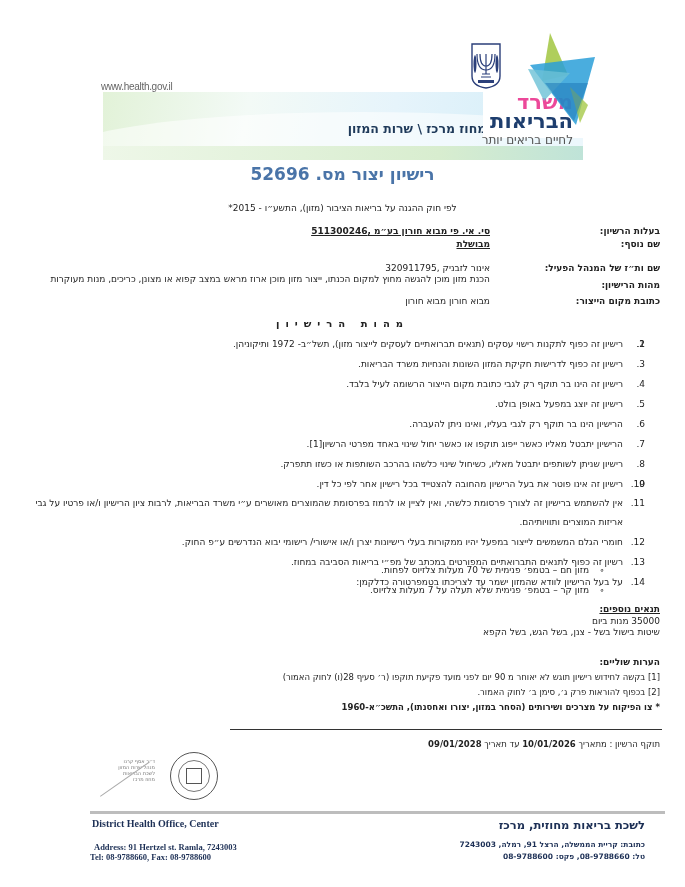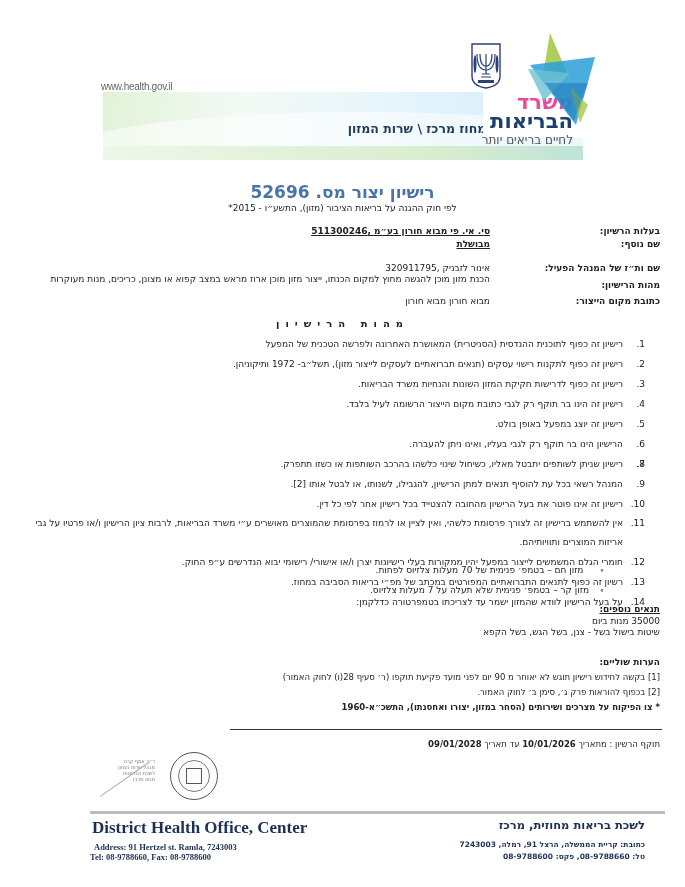--- a/index.html
+++ b/index.html
@@ -20,55 +20,55 @@
   .banner-sub { right:108px; top:98px; font-size:10px; color:#333; z-index:2; }
   .banner-title { right:108px; top:121px; font-size:12.5px; font-weight:bold; color:#1f3a5a; z-index:2; }
   .logo-box { left:483px; top:90px; width:100px; height:48px; background:#fff; z-index:3; }
   .logo-text1 { right:112px; top:92px; font-size:21px; font-weight:bold; color:#ec4899; line-height:20px; z-index:4; }
   .logo-text2 { right:112px; top:111px; font-size:21px; font-weight:bold; color:#1e3e6e; line-height:20px; z-index:4; }
   .logo-tag { right:112px; top:133px; font-size:12px; color:#555; z-index:4; }
   .emblem { left:470px; top:42px; width:32px; height:48px; }
   .star { left:510px; top:25px; width:100px; height:120px; z-index:5; }
 
   
-  .doc-title { left:0; width:685px; top:182px; text-align:center; font-size:17px; font-weight:bold; color:#4a74a8; direction:rtl; }
+  .doc-title { left:0; width:685px; top:164px; text-align:center; font-size:17px; font-weight:bold; color:#4a74a8; direction:rtl; }
   .doc-subtitle { left:0; width:685px; top:203px; text-align:center; font-size:9px; color:#222; direction:rtl; }
 
   
   .field-label { right:25px; font-size:9px; font-weight:bold; color:#222;text-align:right; }
   .field-value { right:195px; font-size:9px; color:#222; width:470px; line-height:11px; }
   .u { text-decoration:underline; font-weight:bold; }
 
   
   .cond-title { left:0; width:685px; top:318px; text-align:center; font-size:10px; font-weight:bold; letter-spacing:6px; direction:rtl; }
   .cond-list { right:40px; top:334px; width:620px; font-size:9px; line-height:20px; margin:0; padding:0; list-style:none; }
   .cond-list li { position:relative; padding-right:22px; }
   .cond-list li .num { position:absolute; right:0; top:0; }
   .cond-list li.wrap { line-height:19px; }
   .bullets { right:80px; top:560px; font-size:9px; line-height:20px; list-style:none; margin:0; padding:0; }
-  .bullets li { padding-right:16px; position:relative;text-align:center; }
+  .bullets li { padding-right:16px; position:relative; }
   .bullets li::before { content:"\2218"; position:absolute; right:0; top:0; }
 
   .add-title { right:25px; top:604px; font-size:9px; font-weight:bold; text-decoration:underline; }
   .add-line { right:25px; font-size:9px; }
   .foot-title { right:25px; top:657px; font-size:9px; font-weight:bold; }
   .foot-line { right:25px; font-size:8.5px;padding-left:18px; }
 
   .hr { left:230px; top:729px; width:432px; height:0; border-top:1px solid #333; }
   .validity { right:25px; top:739px; font-size:8.5px; direction:rtl;padding-left:28px; }
   .validity b { font-family:"DejaVu Sans", sans-serif; }
 
   .stamp { left:170px; top:752px; width:46px; height:46px; border-radius:50%; border:1.5px solid #555; }
   .stamp-inner { position:absolute; left:7px; top:7px; width:30px; height:30px; border-radius:50%; border:1px solid #777; }
   .stamp-emb { position:absolute; left:15px; top:15px; width:14px; height:14px; border:1px solid #555; }
   .signature { left:100px; top:758px; width:55px; height:36px; font-size:5px; color:#777; line-height:6px; text-align:right; direction:rtl; }
   .sig-line { position:absolute; left:0; top:0; width:60px; height:40px; border-top:1px solid #aaa; transform:rotate(-35deg); transform-origin:left top; top:38px; }
 
   .footer-rule { left:90px; top:811px; width:575px; height:3px; background:#bdbdbd; }
-  .footer-en-title { left:92px; top:818px; font-family:"Liberation Serif", serif; font-size:17px; font-weight:bold; color:#1c2f55; }
+  .footer-en-title { left:92px; top:818px; font-family:"Liberation Serif", serif; font-size:10px; font-weight:bold; color:#1c2f55; }
   .footer-en-addr { left:94px; top:842px; font-family:"Liberation Serif", serif; font-size:8.5px; font-weight:bold; color:#1c2f55; }
   .footer-en-tel { left:90px; top:852px; font-family:"Liberation Serif", serif; font-size:8.5px; font-weight:bold; color:#1c2f55; }
   .footer-he-title { right:40px; top:818px; font-size:11.5px; font-weight:bold; color:#1c2f55; }
   .footer-he-addr { right:40px; top:840px; font-size:7.5px; font-weight:bold; color:#1c2f55; }
   .footer-he-tel { right:40px; top:852px; font-size:7.5px; font-weight:bold; color:#1c2f55; }
 </style>
 </head>
 <body>
 
 <div class="abs site-url">www.health.gov.il</div>
@@ -118,29 +118,29 @@
 <div class="abs field-value rtl" style="top:263px">אינור לזבניק ,320911795</div>
 
 <div class="abs field-label rtl" style="top:280px">מהות הרישיון:</div>
 <div class="abs field-value rtl" style="top:274px; width:480px">הכנת מזון מוכן להגשה מחוץ למקום הכנתו, ייצור מזון מוכן ארוז מראש במצב קפוא או מצונן, כריכים, מנות מעוקרות</div>
 
 <div class="abs field-label rtl" style="top:296px">כתובת מקום הייצור:</div>
 <div class="abs field-value rtl" style="top:296px">מבוא חורון מבוא חורון</div>
 
 <div class="abs cond-title">מהות הרישיון</div>
 <ul class="abs cond-list rtl">
-  <li><span class="num">1.</span><span>רישיון זה כפוף לתוכנית ההנדסית (הסניטרית) המאושרת האחרונה ולפרשה הטכנית של המפעל</span></li>
+  <li><span class="num">1.</span></li>
   <li><span class="num">2.</span><span>רישיון זה כפוף לתקנות רישוי עסקים (תנאים תברואתיים לעסקים לייצור מזון), תשל״ב- 1972 ותיקוניהן.</span></li>
   <li><span class="num">3.</span><span>רישיון זה כפוף לדרישות חקיקת המזון השונות והנחיות משרד הבריאות.</span></li>
   <li><span class="num">4.</span><span>רישיון זה הינו בר תוקף רק לגבי כתובת מקום הייצור הרשומה לעיל בלבד.</span></li>
   <li><span class="num">5.</span><span>רישיון זה יוצג במפעל באופן בולט.</span></li>
   <li><span class="num">6.</span><span>הרישיון הינו בר תוקף רק לגבי בעליו, ואינו ניתן להעברה.</span></li>
-  <li><span class="num">7.</span></li>
+  <li><span class="num">7.</span><span>הרישיון יתבטל מאליו כאשר ייפוג תוקפו או כאשר יחול שינוי באחד מפרטי הרשיון[1].</span></li>
   <li><span class="num">8.</span><span>רישיון שניתן לשותפים יתבטל מאליו, כשיחול שינוי כלשהו בהרכב השותפות או כשזו תתפרק.</span></li>
-  <li><span class="num">9.</span><span>המנהל רשאי בכל עת להוסיף תנאים למתן הרישיון, להגבילו, לשנותו, או לבטל אותו [2].</span></li>
+  <li><span class="num">9.</span></li>
   <li><span class="num">10.</span><span>רישיון זה אינו פוטר את בעל הרישיון מהחובה להצטייד בכל רישיון אחר לפי כל דין.</span></li>
   <li class="wrap"><span class="num">11.</span><span>אין להשתמש ברישיון זה לצורך פרסומת כלשהי, ואין לציין או לרמוז בפרסומת שהמוצרים מאושרים ע״י משרד הבריאות, לרבות ציון הרישיון ו/או פרטיו על גבי אריזות המוצרים ותוויותיהם.</span></li>
   <li><span class="num">12.</span><span>חומרי הגלם המשמשים לייצור במפעל יהיו ממקורות בעלי רישיונות יצרן ו/או אישורי/ רישומי יבוא הנדרשים ע״פ החוק.</span></li>
   <li><span class="num">13.</span><span>רשיון זה כפוף לתנאים התברואתיים המפורטים במכתב של מפ״י בריאות הסביבה במחוז.</span></li>
   <li><span class="num">14.</span><span>על בעל הרישיון לוודא שהמזון ישמר עד לצריכתו בטמפרטורה כדלקמן:</span></li>
 </ul>
 <ul class="abs bullets rtl">
   <li>מזון חם – בטמפ׳ פנימית של 70 מעלות צלזיוס לפחות.</li>
   <li>מזון קר – בטמפ׳ פנימית שלא תעלה על 7 מעלות צלזיוס.</li>
 </ul>

